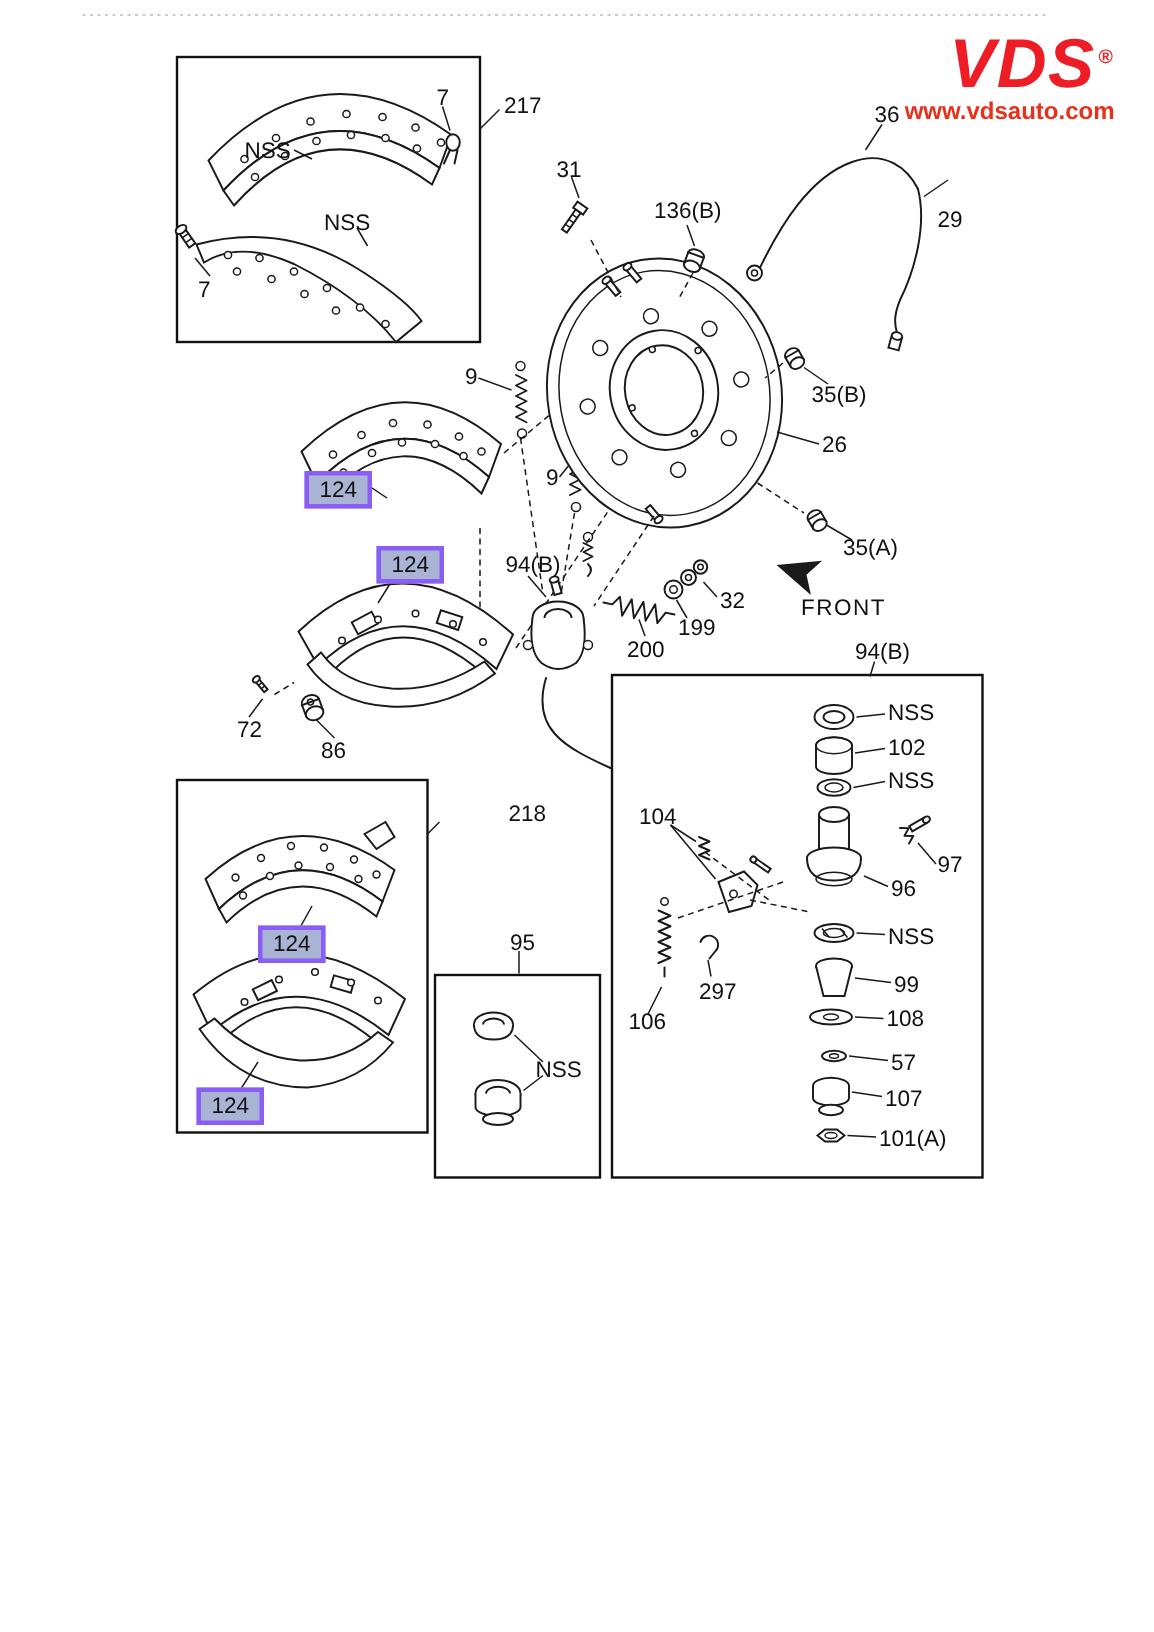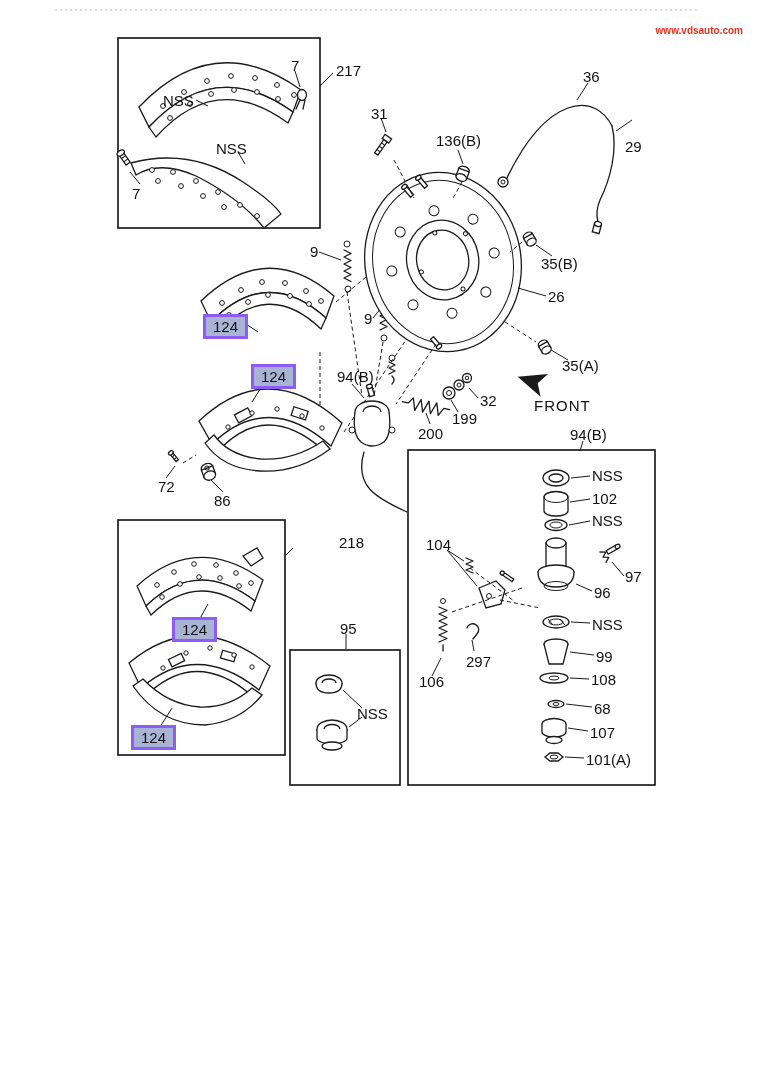--- a/index.html
+++ b/index.html
@@ -13,21 +13,21 @@
   .fillw{ fill:#ffffff; stroke:#1a1a1a; stroke-width:1.3; }
   .hole { fill:#ffffff; stroke:#1a1a1a; stroke-width:1; }
   .blk  { fill:#1a1a1a; stroke:none; }
   .box  { fill:none; stroke:#111111; stroke-width:1.6; }
   .callout { position:absolute; font-size:15px; color:#111; white-space:nowrap; line-height:1.15; }
   .callout.hl { background:#a9b4d4; border:3px solid #8b5cf6; padding:1px 7px; }
   .callout.front { letter-spacing:1px; }
   .logo { position:absolute; top:22px; right:26px; text-align:right; }
   .logo-text { font-size:46px; font-weight:bold; font-style:italic; color:#ee1c25; letter-spacing:1px; line-height:0.9; }
   .logo-text .reg { font-size:13px; vertical-align:super; font-style:normal; margin-left:2px; }
-  .logo-url { margin-top:3px; font-size:10px; font-weight:bold; color:#e8311c; }
+  .logo-url { margin-top:3px; font-size:16px; font-weight:bold; color:#e8311c; }
 </style>
 </head>
 <body>
 
 <div class="page">
 
   <svg class="art" width="769" height="1088" viewBox="0 0 769 1088">
 
     <line x1="55" y1="10" x2="700" y2="10" stroke="#bbbbbb" stroke-width="1" stroke-dasharray="2 3"></line>
 
@@ -428,20 +428,21 @@
       <ellipse class="fillw" cx="332" cy="729" rx="15" ry="9"></ellipse>
       <ellipse class="fillw" cx="332" cy="729" rx="8" ry="4.5"></ellipse>
       <path class="fillw" d="M317,729 v9 a15,6 0 0 0 30,0 v-9"></path>
       <ellipse class="fillw" cx="332" cy="746" rx="10" ry="4"></ellipse>
       <line class="thin" x1="362" y1="708" x2="343" y2="690"></line>
       <line class="thin" x1="362" y1="717" x2="349" y2="727"></line>
     </g>
   </svg>
 
   <div class="logo">
+    <div class="logo-text"><span>VDS</span><span class="reg">®</span></div>
     <div class="logo-url">www.vdsauto.com</div>
   </div>
 
   <div id="callout-layer">
       <div class="callout" style="left: 336px; top: 62px;">217</div>
       <div class="callout" style="left: 291px; top: 57px;">7</div>
       <div class="callout" style="left: 132px; top: 185px;">7</div>
       <div class="callout" style="left: 163px; top: 92px;">NSS</div>
       <div class="callout" style="left: 216px; top: 140px;">NSS</div>
       <div class="callout" style="left: 310px; top: 243px;">9</div>
@@ -468,21 +469,21 @@
       <div class="callout" style="left: 592px; top: 490px;">102</div>
       <div class="callout" style="left: 592px; top: 512px;">NSS</div>
       <div class="callout" style="left: 426px; top: 536px;">104</div>
       <div class="callout" style="left: 625px; top: 568px;">97</div>
       <div class="callout" style="left: 594px; top: 584px;">96</div>
       <div class="callout" style="left: 592px; top: 616px;">NSS</div>
       <div class="callout" style="left: 596px; top: 648px;">99</div>
       <div class="callout" style="left: 466px; top: 653px;">297</div>
       <div class="callout" style="left: 591px; top: 671px;">108</div>
       <div class="callout" style="left: 419px; top: 673px;">106</div>
-      <div class="callout" style="left: 594px; top: 700px;">68</div>
+      <div class="callout" style="left: 594px; top: 700px;">57</div>
       <div class="callout" style="left: 590px; top: 724px;">107</div>
       <div class="callout" style="left: 586px; top: 751px;">101(A)</div>
       <div class="callout hl" style="left: 172px; top: 617px;">124</div>
       <div class="callout hl" style="left: 131px; top: 725px;">124</div>
       <div class="callout" style="left: 340px; top: 620px;">95</div>
       <div class="callout" style="left: 357px; top: 705px;">NSS</div>
     </div>
 
 </div>
 

